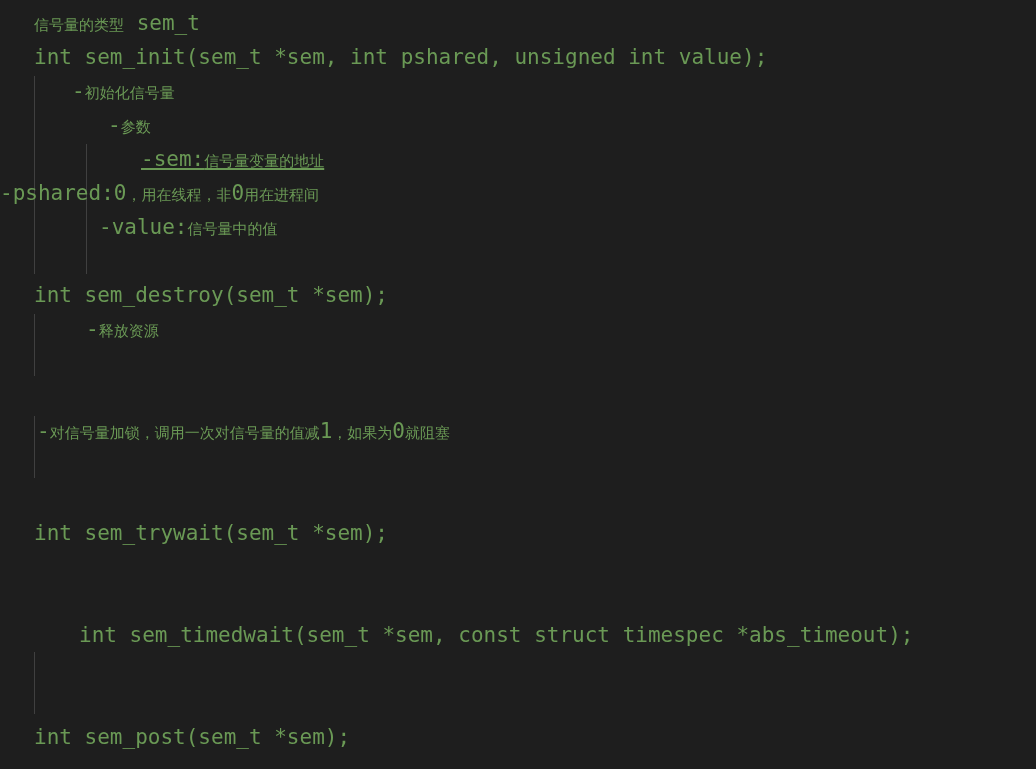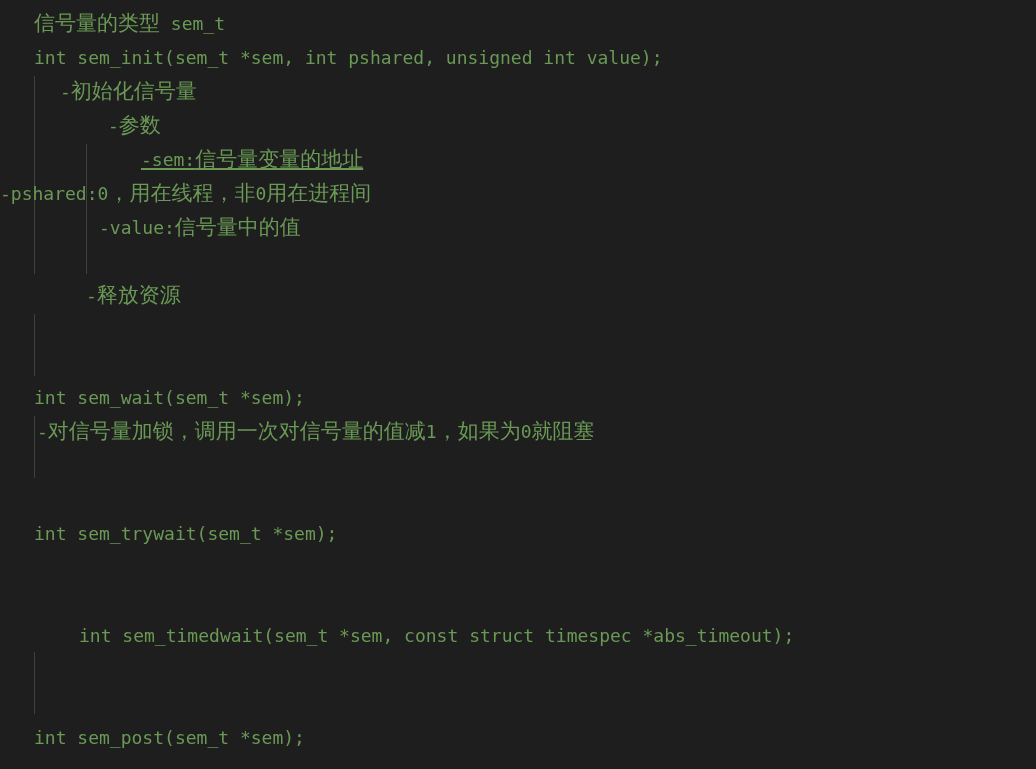--- a/index.html
+++ b/index.html
@@ -52,27 +52,27 @@
     height: 34px;
     line-height: 34px;
     white-space: pre;
     font-size: 21px;
     color: #6a9955;
     letter-spacing: 0px;
   }
   
   .cjk {
     font-family: "DejaVu Serif", "Liberation Serif", serif;
-    font-size: 21px;
+    font-size: 15px;
     color: #6a9955;
     text-align: right;
   }
   .mono {
     font-family: "DejaVu Sans Mono", "Liberation Mono", monospace;
-    font-size: 18px;
+    font-size: 21px;
     color: #6a9955;
   }
   .blank {
     height: 34px;
   }
 </style>
 </head>
 <body>
 
 <div id="editor">
@@ -81,30 +81,30 @@
       <div class="guide" style="left: 34px; top: 76px; height: 198px; background: rgb(64, 64, 64);"></div>
       <div class="guide" style="left: 86px; top: 144px; height: 130px; background: rgb(64, 64, 64);"></div>
       <div class="guide" style="left: 34px; top: 314px; height: 62px; background: rgb(64, 64, 64);"></div>
       <div class="guide" style="left: 34px; top: 416px; height: 62px; background: rgb(64, 64, 64);"></div>
       <div class="guide" style="left: 34px; top: 652px; height: 62px; background: rgb(64, 64, 64);"></div>
     </div>
 
   <div id="code">
       <div class="line" style="padding-left: 34px;"><span class="cjk">信号量的类型</span><span class="mono"> sem_t</span></div>
       <div class="line" style="padding-left: 34px;"><span class="mono">int sem_init(sem_t *sem, int pshared, unsigned int value);</span></div>
-      <div class="line" style="padding-left: 60px;"><span class="mono">-</span><span class="cjk">初始化信号量</span></div>
+      <div class="line" style="padding-left: 60px; margin-left: 12px;"><span class="mono">-</span><span class="cjk">初始化信号量</span></div>
       <div class="line" style="padding-left: 108px;"><span class="mono">-</span><span class="cjk">参数</span></div>
       <div class="line" style="padding-left: 141px; text-decoration: underline;"><span class="mono">-sem:</span><span class="cjk">信号量变量的地址</span></div>
       <div class="line" style=""><span class="mono">-pshared:0</span><span class="cjk">，用在线程，非</span><span class="mono">0</span><span class="cjk">用在进程间</span></div>
       <div class="line" style="padding-left: 99px;"><span class="mono">-value:</span><span class="cjk">信号量中的值</span></div>
       <div class="line blank" style="padding-left: 34px;"></div>
+      <div class="line" style="padding-left: 34px;"><span class="mono">int sem_destroy(sem_t *sem);</span></div>
       <div class="line" style="padding-left: 86px;"><span class="mono">-</span><span class="cjk">释放资源</span></div>
       <div class="line blank" style="padding-left: 34px;"></div>
       <div class="line blank" style="padding-left: 34px;"></div>
-      <div class="line" style="padding-left: 34px;"><span class="mono">int sem_wait(sem_t *sem);</span></div>
       <div class="line" style="padding-left: 37px;"><span class="mono">-</span><span class="cjk">对信号量加锁，调用一次对信号量的值减</span><span class="mono">1</span><span class="cjk">，如果为</span><span class="mono">0</span><span class="cjk">就阻塞</span></div>
       <div class="line blank" style="padding-left: 34px;"></div>
       <div class="line blank" style="padding-left: 34px;"></div>
       <div class="line" style="padding-left: 34px;"><span class="mono">int sem_trywait(sem_t *sem);</span></div>
       <div class="line blank" style="padding-left: 34px;"></div>
       <div class="line blank" style="padding-left: 34px;"></div>
       <div class="line" style="padding-left: 34px; margin-left: 45px;"><span class="mono">int sem_timedwait(sem_t *sem, const struct timespec *abs_timeout);</span></div>
       <div class="line blank" style="padding-left: 34px;"></div>
       <div class="line blank" style="padding-left: 34px;"></div>
       <div class="line" style="padding-left: 34px;"><span class="mono">int sem_post(sem_t *sem);</span></div>

